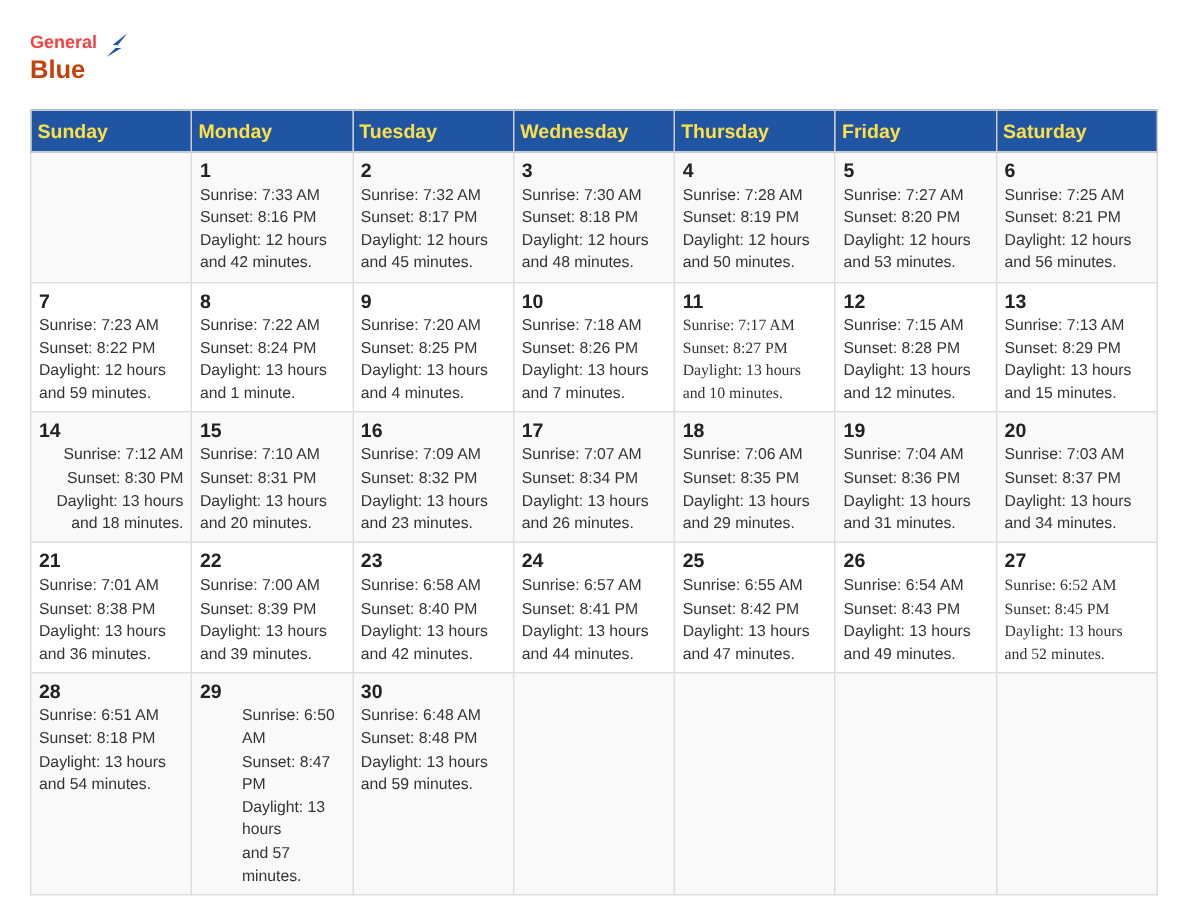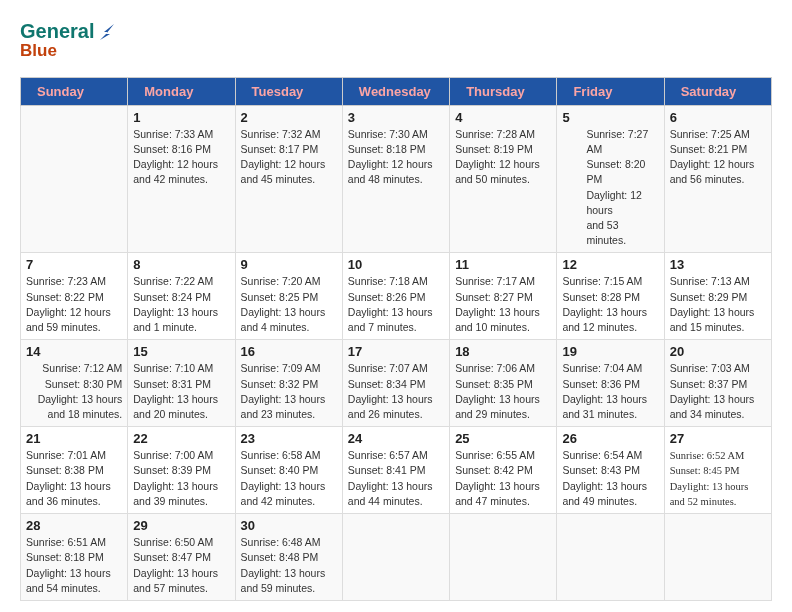--- a/index.html
+++ b/index.html
@@ -27,22 +27,22 @@
     .title-block { text-align: right; }
     .title-block h1 { font-size: 36px; font-weight: bold; color: #1a3a6b; }
     .title-block h2 { font-size: 16px; font-weight: normal; color: #333; margin-top: 2px; }
     table {
       width: 100%;
       border-collapse: collapse;
       font-size: 11px;
     }
     thead tr th {
       background-color: #2055a4;
-      color: #fca5a5;
-      padding: 6px 16px;
+      color: #fde047;
+      padding: 6px 4px;
       text-align: left;
       font-size: 13px;
       font-weight: bold;
       border: 1px solid #ccc;
     }
     tbody tr td {
       border: 1px solid #ddd;
       vertical-align: top;
       padding: 4px 5px;
       min-height: 80px;
@@ -63,21 +63,21 @@
       line-height: 1.45;
     }
     .empty-cell { background-color: #f9f9f9; }
   </style>
 </head>
 <body>
 
 <div class="header">
   <div class="logo">
     <div style="display:flex; align-items:center;">
-      <span style="font-size:20px; color:#0f766e; font-weight:bold; font-family:Arial;">General</span>
+      <span style="font-size:12px; color:#ef4444; font-weight:bold; font-family:Arial;">General</span>
       <svg width="18" height="18" viewBox="0 0 18 18" style="margin-left:2px;">
         <polygon points="18,2 8,10 12,10 4,18 14,12 10,12" fill="#2055a4"></polygon>
       </svg>
     </div>
     <span style="font-size:17px; color:#c2410c; font-weight:bold; font-family:Arial;">Blue</span>
   </div>
   <div class="title-block">
     <h1></h1>
     <h2></h2>
   </div>
@@ -121,21 +121,21 @@
         </td>
         <td>
           <span class="day-num">4</span>
           <div class="day-info" style="white-space: pre-line;">Sunrise: 7:28 AM
 Sunset: 8:19 PM
 Daylight: 12 hours
 and 50 minutes.</div>
         </td>
         <td>
           <span class="day-num">5</span>
-          <div class="day-info" style="white-space: pre-line; margin-left: 24px;">Sunrise: 7:27 AM
+          <div class="day-info" style="white-space: pre-line;">Sunrise: 7:27 AM
 Sunset: 8:20 PM
 Daylight: 12 hours
 and 53 minutes.</div>
         </td>
         <td>
           <span class="day-num">6</span>
           <div class="day-info" style="white-space: pre-line;">Sunrise: 7:25 AM
 Sunset: 8:21 PM
 Daylight: 12 hours
 and 56 minutes.</div>
@@ -165,21 +165,21 @@
         </td>
         <td>
           <span class="day-num">10</span>
           <div class="day-info" style="white-space: pre-line;">Sunrise: 7:18 AM
 Sunset: 8:26 PM
 Daylight: 13 hours
 and 7 minutes.</div>
         </td>
         <td>
           <span class="day-num">11</span>
-          <div class="day-info" style="white-space: pre-line;">Sunrise: 7:17 AM
+          <div class="day-info" style="white-space: pre-line; font-family: Liberation Serif, serif;">Sunrise: 7:17 AM
 Sunset: 8:27 PM
 Daylight: 13 hours
 and 10 minutes.</div>
         </td>
         <td>
           <span class="day-num">12</span>
           <div class="day-info" style="white-space: pre-line;">Sunrise: 7:15 AM
 Sunset: 8:28 PM
 Daylight: 13 hours
 and 12 minutes.</div>
@@ -297,21 +297,21 @@
       <tr>
         <td>
           <span class="day-num">28</span>
           <div class="day-info" style="white-space: pre-line;">Sunrise: 6:51 AM
 Sunset: 8:18 PM
 Daylight: 13 hours
 and 54 minutes.</div>
         </td>
         <td>
           <span class="day-num">29</span>
-          <div class="day-info" style="white-space: pre-line;">Sunrise: 6:50 AM
+          <div class="day-info" style="white-space: pre-line; margin-left: 28px;">Sunrise: 6:50 AM
 Sunset: 8:47 PM
 Daylight: 13 hours
 and 57 minutes.</div>
         </td>
         <td>
           <span class="day-num">30</span>
           <div class="day-info" style="white-space: pre-line;">Sunrise: 6:48 AM
 Sunset: 8:48 PM
 Daylight: 13 hours
 and 59 minutes.</div>

